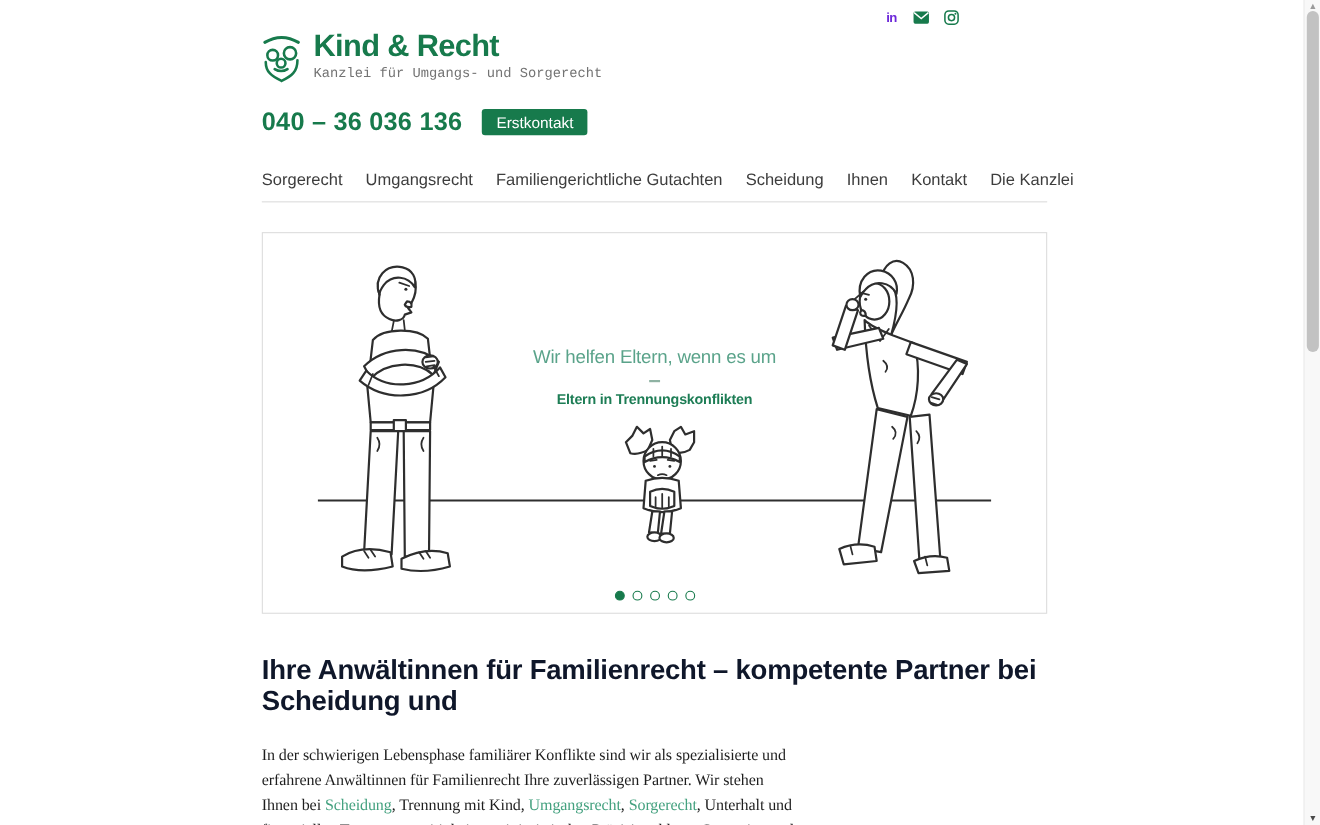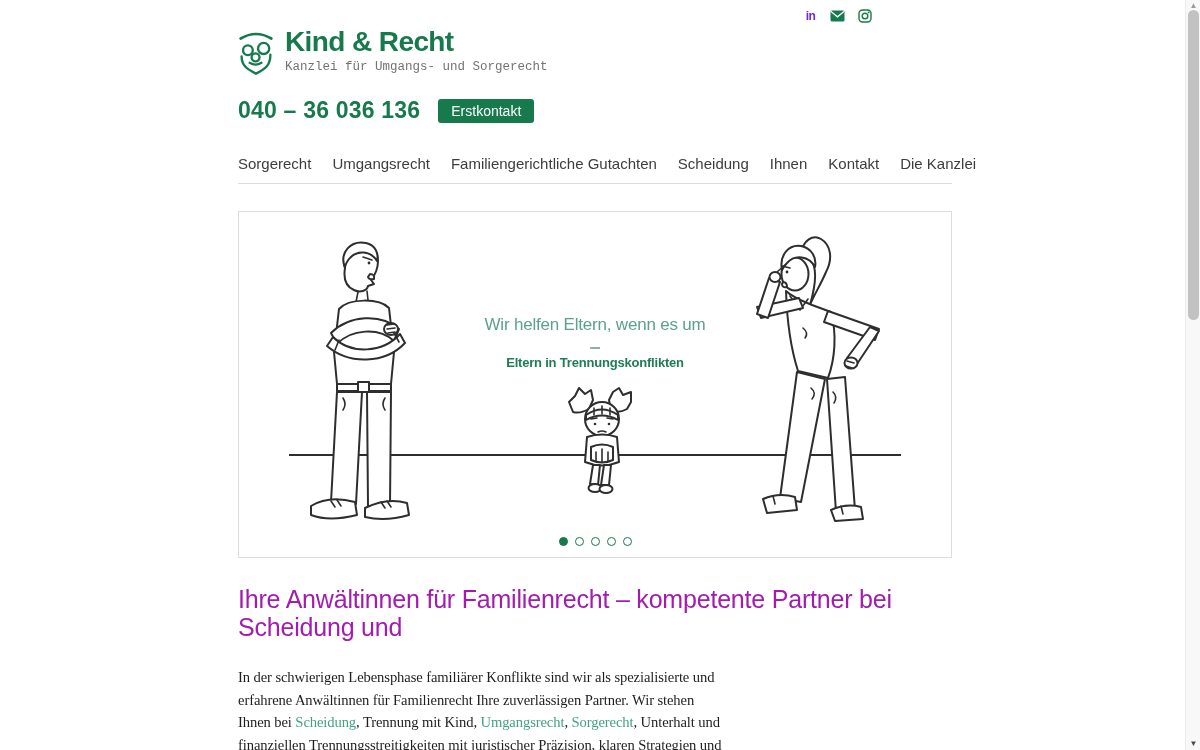--- a/index.html
+++ b/index.html
@@ -36,22 +36,22 @@
   .hero-art { position:absolute; inset:0; width:712px; height:345px; }
   .hero-text { position:absolute; top:54px; left:0; right:0; text-align:center; pointer-events:none;margin-top:48px; }
   .hero-sub { font-size:17px; color:#5aa38a; line-height:1.32; letter-spacing:-0.2px; }
   .hero-divider { display:block; font-size:20px; font-weight:700; color:#8fb2a3; line-height:14px; margin:3px 0 2px; }
   .hero-title { font-size:13px; font-weight:700; color:#1d7d55; letter-spacing:-0.2px; }
   .dots { position:absolute; bottom:11px; left:0; right:0; display:flex; justify-content:center; gap:7px; }
   .dot { width:9px; height:9px; border-radius:50%; border:1.5px solid #177a4c; background:#fff; cursor:pointer; }
   .dot.active { background:#177a4c; }
 
   
-  .main-heading { margin-top:27px; font-size:25px; line-height:28px; font-weight:400;
-                  color:#a21caf; letter-spacing:-0.2px; }
+  .main-heading { margin-top:37px; font-size:25px; line-height:28px; font-weight:700;
+                  color:#0f172a; letter-spacing:-0.2px; }
   .main-heading span { display:block; }
   .intro { margin-top:25px; width:487px; font-family:"Liberation Serif", serif; font-size:14.6px;
            line-height:22.5px; color:#1e1e1e; letter-spacing:-0.1px; }
   .txt-link { color:#44a17f; text-decoration:none; cursor:pointer; }
 
   
   .scrollbar { position:absolute; top:0; right:0; width:15px; height:750px;
                background:#f8f8f8; border-left:1px solid #ececec; }
   .sb-thumb { position:absolute; top:10px; left:2px; width:11px; height:310px;
               background:#c2c2c2; border-radius:6px; cursor:pointer; }

